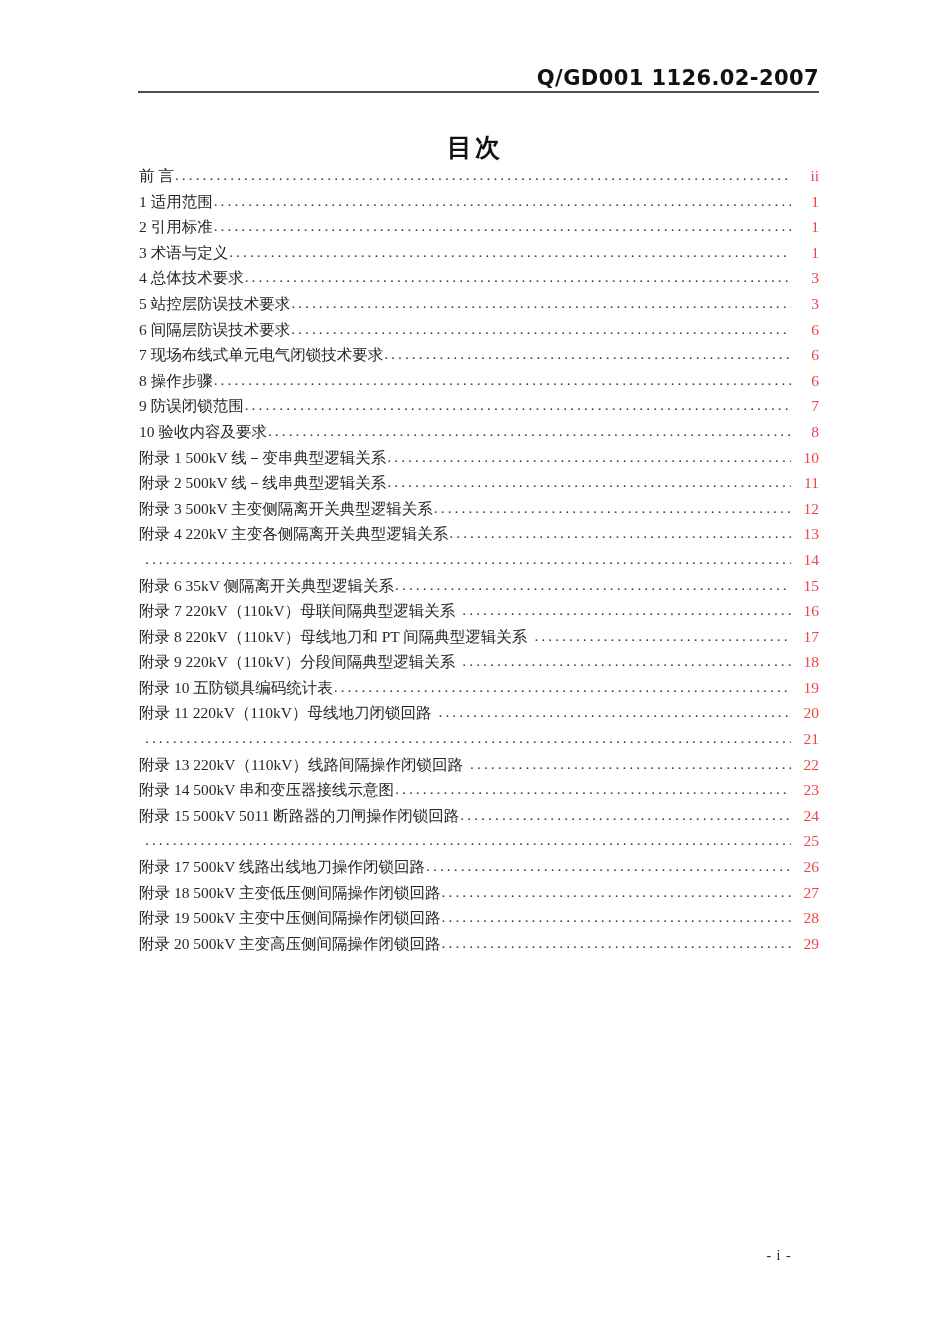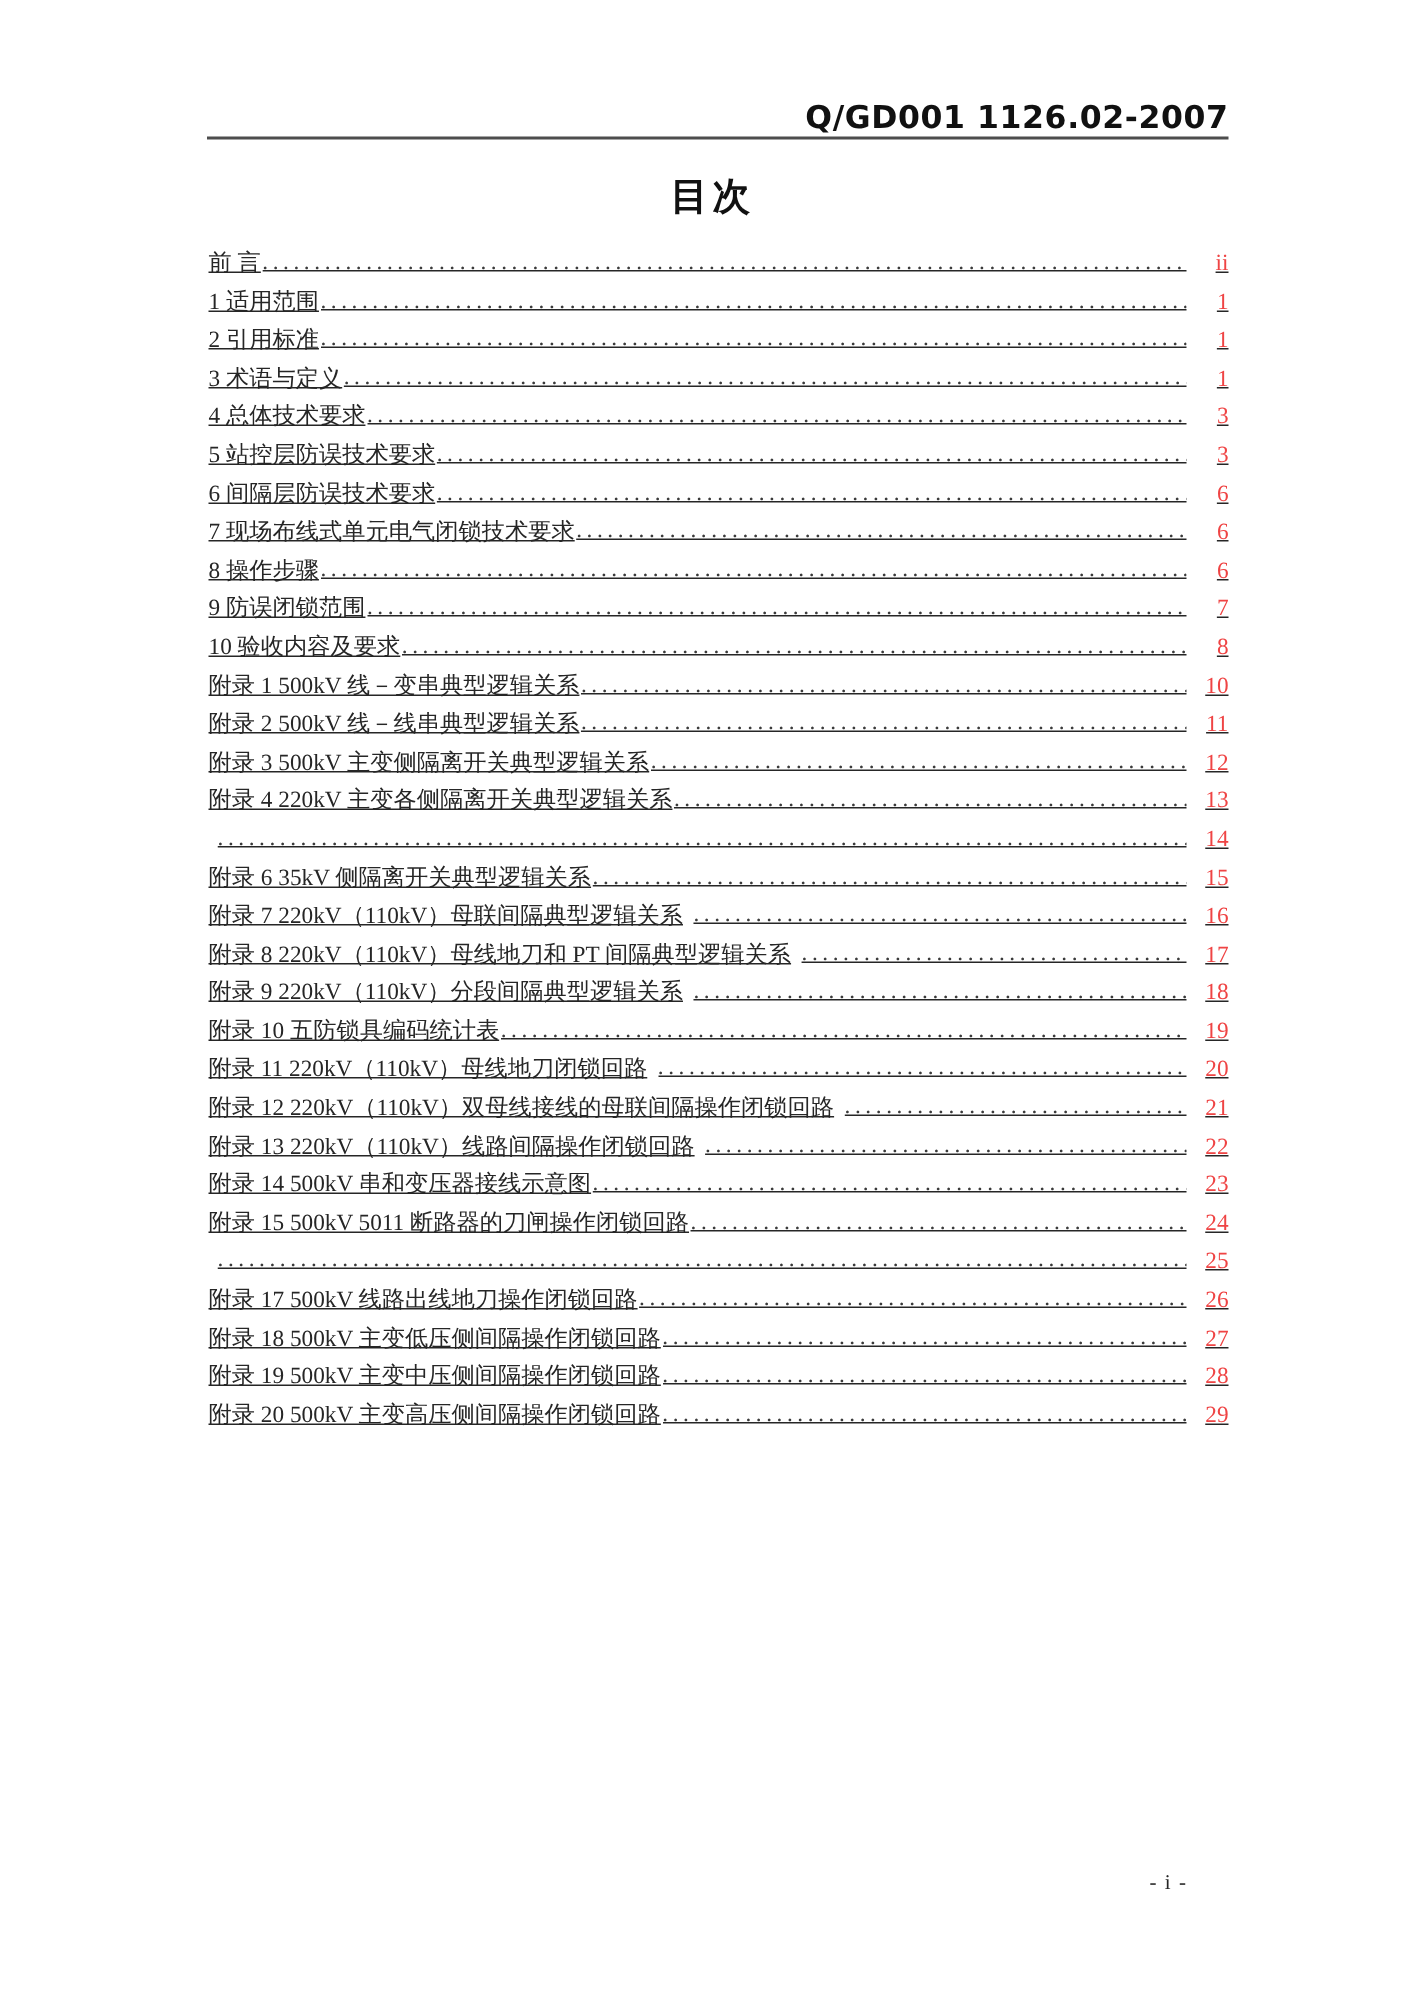--- a/index.html
+++ b/index.html
@@ -47,21 +47,21 @@
     width: 681px;
     height: 2px;
     background: #4d4d4d;
   }
 
   
   .doc-title {
     position: absolute;
     left: 0;
     right: 0;
-    top: 114px;
+    top: 131px;
     text-align: center;
     font-size: 25px;
     font-weight: bold;
     letter-spacing: 3px;
     color: #111111;
     font-family: "DejaVu Sans", "Liberation Sans", sans-serif;
   }
 
   
   .toc {
@@ -71,21 +71,20 @@
     width: 680px;
   }
   .toc-row {
     display: flex;
     align-items: flex-end;
     height: 25.6px;
     font-size: 15.5px;
     line-height: 25.6px;
     color: #262626;
     white-space: nowrap;
-    text-decoration: underline;
   }
   .toc-label {
     flex: 0 0 auto;
     padding-right: 1px;
   }
   .toc-dots {
     flex: 1 1 auto;
     overflow: hidden;
     white-space: nowrap;
     letter-spacing: 3.05px;
@@ -238,21 +237,20 @@
         <span class="toc-label">附录 10 五防锁具编码统计表</span>
         <span class="toc-dots">.......................................................................................................................................................................................................</span>
         <span class="toc-page">19</span>
       </div>
       <div class="toc-row gap">
         <span class="toc-label">附录 11 220kV（110kV）母线地刀闭锁回路</span>
         <span class="toc-dots">.......................................................................................................................................................................................................</span>
         <span class="toc-page">20</span>
       </div>
       <div class="toc-row gap">
-        <span class="toc-label">附录 12 220kV（110kV）双母线接线的母联间隔操作闭锁回路</span>
         <span class="toc-dots">.......................................................................................................................................................................................................</span>
         <span class="toc-page">21</span>
       </div>
       <div class="toc-row gap">
         <span class="toc-label">附录 13 220kV（110kV）线路间隔操作闭锁回路</span>
         <span class="toc-dots">.......................................................................................................................................................................................................</span>
         <span class="toc-page">22</span>
       </div>
       <div class="toc-row">
         <span class="toc-label">附录 14 500kV 串和变压器接线示意图</span>

